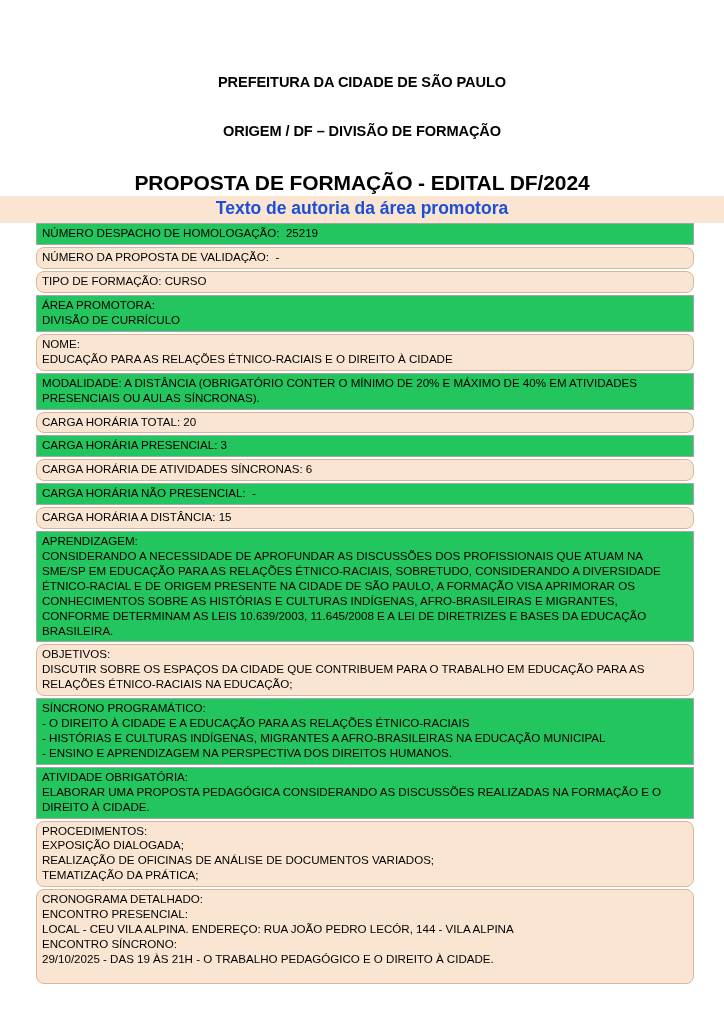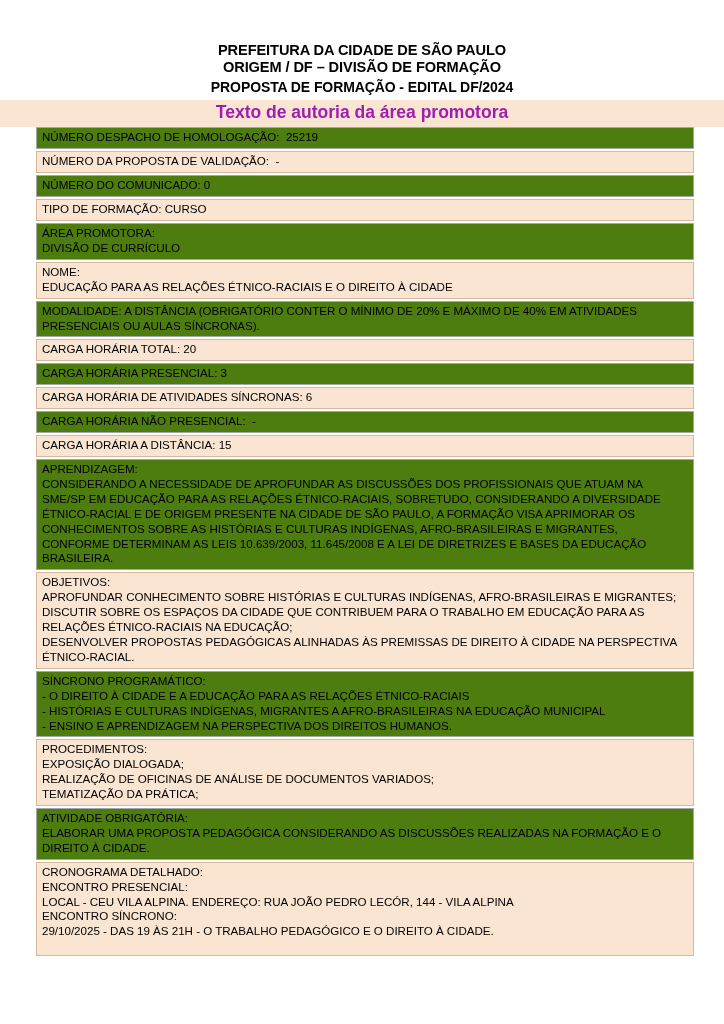--- a/index.html
+++ b/index.html
@@ -29,61 +29,63 @@
   .doc-header {
     padding-top: 42px;
     text-align: center;
   }
   .doc-header .hline {
     font-weight: bold;
     font-size: 14.6px;
     line-height: 17.2px;
     letter-spacing: -0.1px;
     white-space: nowrap;
+    margin-top: 32px;
   }
   .doc-header .hline.emphasis {
-    font-size: 14px;
+    font-size: 21px;
     line-height: 20px;
     padding-top: 1px;
     text-align: center;
   }
 
   
   .author-banner {
     margin-top: 3px;
     background: #FAE5D3;
     text-align: center;
     padding: 2px 0 4px 0;
   }
   .author-banner .author-text {
-    color: #a21caf;
+    color: #1d4ed8;
     font-weight: bold;
     font-size: 17.5px;
     line-height: 21px;
   }
 
   
   .rows {
     margin: 0;
     padding: 0 30px 0 36px;
     box-sizing: border-box;
   }
   .row {
     box-sizing: border-box;
     border: 1px solid #A6A6A6;
     margin-bottom: 2px;
     padding: 2px 5px 3px 5px;
-    background: #4d7c0f;
+    background: #22c55e;
     font-size: 11.6px;
     line-height: 14.9px;
     letter-spacing: -0.02px;
   }
   .row.shaded {
     background: #FAE5D3;
     border-color: #D9B79A;
+    border-radius: 8px;
   }
   .row.bold {
     font-weight: normal;
   }
   .row p {
     margin: 0;
     padding: 0;
     white-space: pre-wrap;
   }
   
@@ -107,23 +109,20 @@
     <div class="author-text">Texto de autoria da área promotora</div>
   </div>
 
   <div class="rows" id="rows-container">
       <div class="row">
         <p>NÚMERO DESPACHO DE HOMOLOGAÇÃO:  25219</p>
       </div>
       <div class="row shaded">
         <p>NÚMERO DA PROPOSTA DE VALIDAÇÃO:  -</p>
       </div>
-      <div class="row">
-        <p>NÚMERO DO COMUNICADO: 0</p>
-      </div>
       <div class="row shaded">
         <p>TIPO DE FORMAÇÃO: CURSO</p>
       </div>
       <div class="row bold">
         <p>ÁREA PROMOTORA:</p>
         <p>DIVISÃO DE CURRÍCULO</p>
       </div>
       <div class="row shaded bold">
         <p>NOME:</p>
         <p>EDUCAÇÃO PARA AS RELAÇÕES ÉTNICO-RACIAIS E O DIREITO À CIDADE</p>
@@ -145,39 +144,37 @@
       </div>
       <div class="row shaded">
         <p>CARGA HORÁRIA A DISTÂNCIA: 15</p>
       </div>
       <div class="row">
         <p>APRENDIZAGEM:</p>
         <p>CONSIDERANDO A NECESSIDADE DE APROFUNDAR AS DISCUSSÕES DOS PROFISSIONAIS QUE ATUAM NA SME/SP EM EDUCAÇÃO PARA AS RELAÇÕES ÉTNICO-RACIAIS, SOBRETUDO, CONSIDERANDO A DIVERSIDADE ÉTNICO-RACIAL E DE ORIGEM PRESENTE NA CIDADE DE SÃO PAULO, A FORMAÇÃO VISA APRIMORAR OS CONHECIMENTOS SOBRE AS HISTÓRIAS E CULTURAS INDÍGENAS, AFRO-BRASILEIRAS E MIGRANTES, CONFORME DETERMINAM AS LEIS 10.639/2003, 11.645/2008 E A LEI DE DIRETRIZES E BASES DA EDUCAÇÃO BRASILEIRA.</p>
       </div>
       <div class="row shaded">
         <p>OBJETIVOS:</p>
-        <p>APROFUNDAR CONHECIMENTO SOBRE HISTÓRIAS E CULTURAS INDÍGENAS, AFRO-BRASILEIRAS E MIGRANTES;</p>
         <p>DISCUTIR SOBRE OS ESPAÇOS DA CIDADE QUE CONTRIBUEM PARA O TRABALHO EM EDUCAÇÃO PARA AS RELAÇÕES ÉTNICO-RACIAIS NA EDUCAÇÃO;</p>
-        <p>DESENVOLVER PROPOSTAS PEDAGÓGICAS ALINHADAS ÀS PREMISSAS DE DIREITO À CIDADE NA PERSPECTIVA ÉTNICO-RACIAL.</p>
       </div>
       <div class="row">
         <p>SÍNCRONO PROGRAMÁTICO:</p>
         <p>- O DIREITO À CIDADE E A EDUCAÇÃO PARA AS RELAÇÕES ÉTNICO-RACIAIS</p>
         <p>- HISTÓRIAS E CULTURAS INDÍGENAS, MIGRANTES A AFRO-BRASILEIRAS NA EDUCAÇÃO MUNICIPAL</p>
         <p>- ENSINO E APRENDIZAGEM NA PERSPECTIVA DOS DIREITOS HUMANOS.</p>
       </div>
+      <div class="row">
+        <p>ATIVIDADE OBRIGATÓRIA:</p>
+        <p>ELABORAR UMA PROPOSTA PEDAGÓGICA CONSIDERANDO AS DISCUSSÕES REALIZADAS NA FORMAÇÃO E O DIREITO À CIDADE.</p>
+      </div>
       <div class="row shaded">
         <p>PROCEDIMENTOS:</p>
         <p>EXPOSIÇÃO DIALOGADA;</p>
         <p>REALIZAÇÃO DE OFICINAS DE ANÁLISE DE DOCUMENTOS VARIADOS;</p>
         <p>TEMATIZAÇÃO DA PRÁTICA;</p>
-      </div>
-      <div class="row">
-        <p>ATIVIDADE OBRIGATÓRIA:</p>
-        <p>ELABORAR UMA PROPOSTA PEDAGÓGICA CONSIDERANDO AS DISCUSSÕES REALIZADAS NA FORMAÇÃO E O DIREITO À CIDADE.</p>
       </div>
       <div class="row shaded clipped">
         <p>CRONOGRAMA DETALHADO:</p>
         <p>ENCONTRO PRESENCIAL:</p>
         <p>LOCAL - CEU VILA ALPINA. ENDEREÇO: RUA JOÃO PEDRO LECÓR, 144 - VILA ALPINA</p>
         <p>ENCONTRO SÍNCRONO:</p>
         <p>29/10/2025 - DAS 19 ÀS 21H - O TRABALHO PEDAGÓGICO E O DIREITO À CIDADE.</p>
       </div>
     </div>
 

